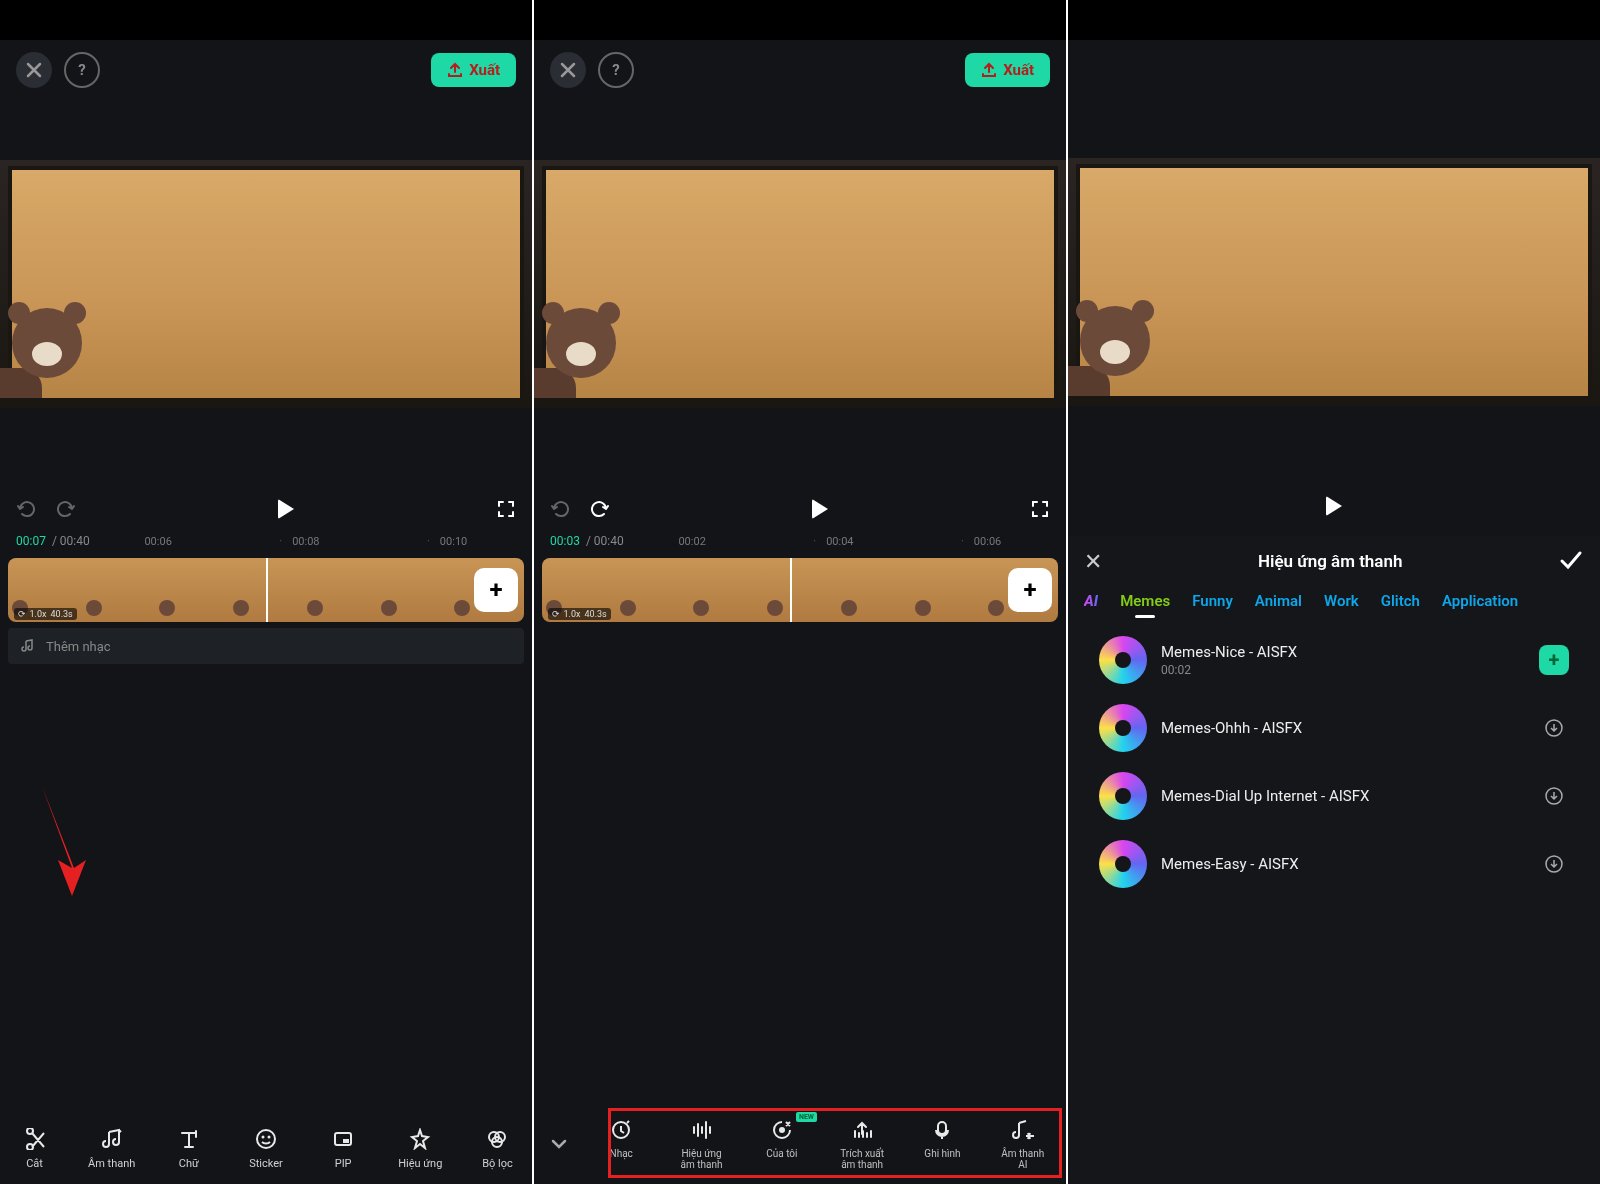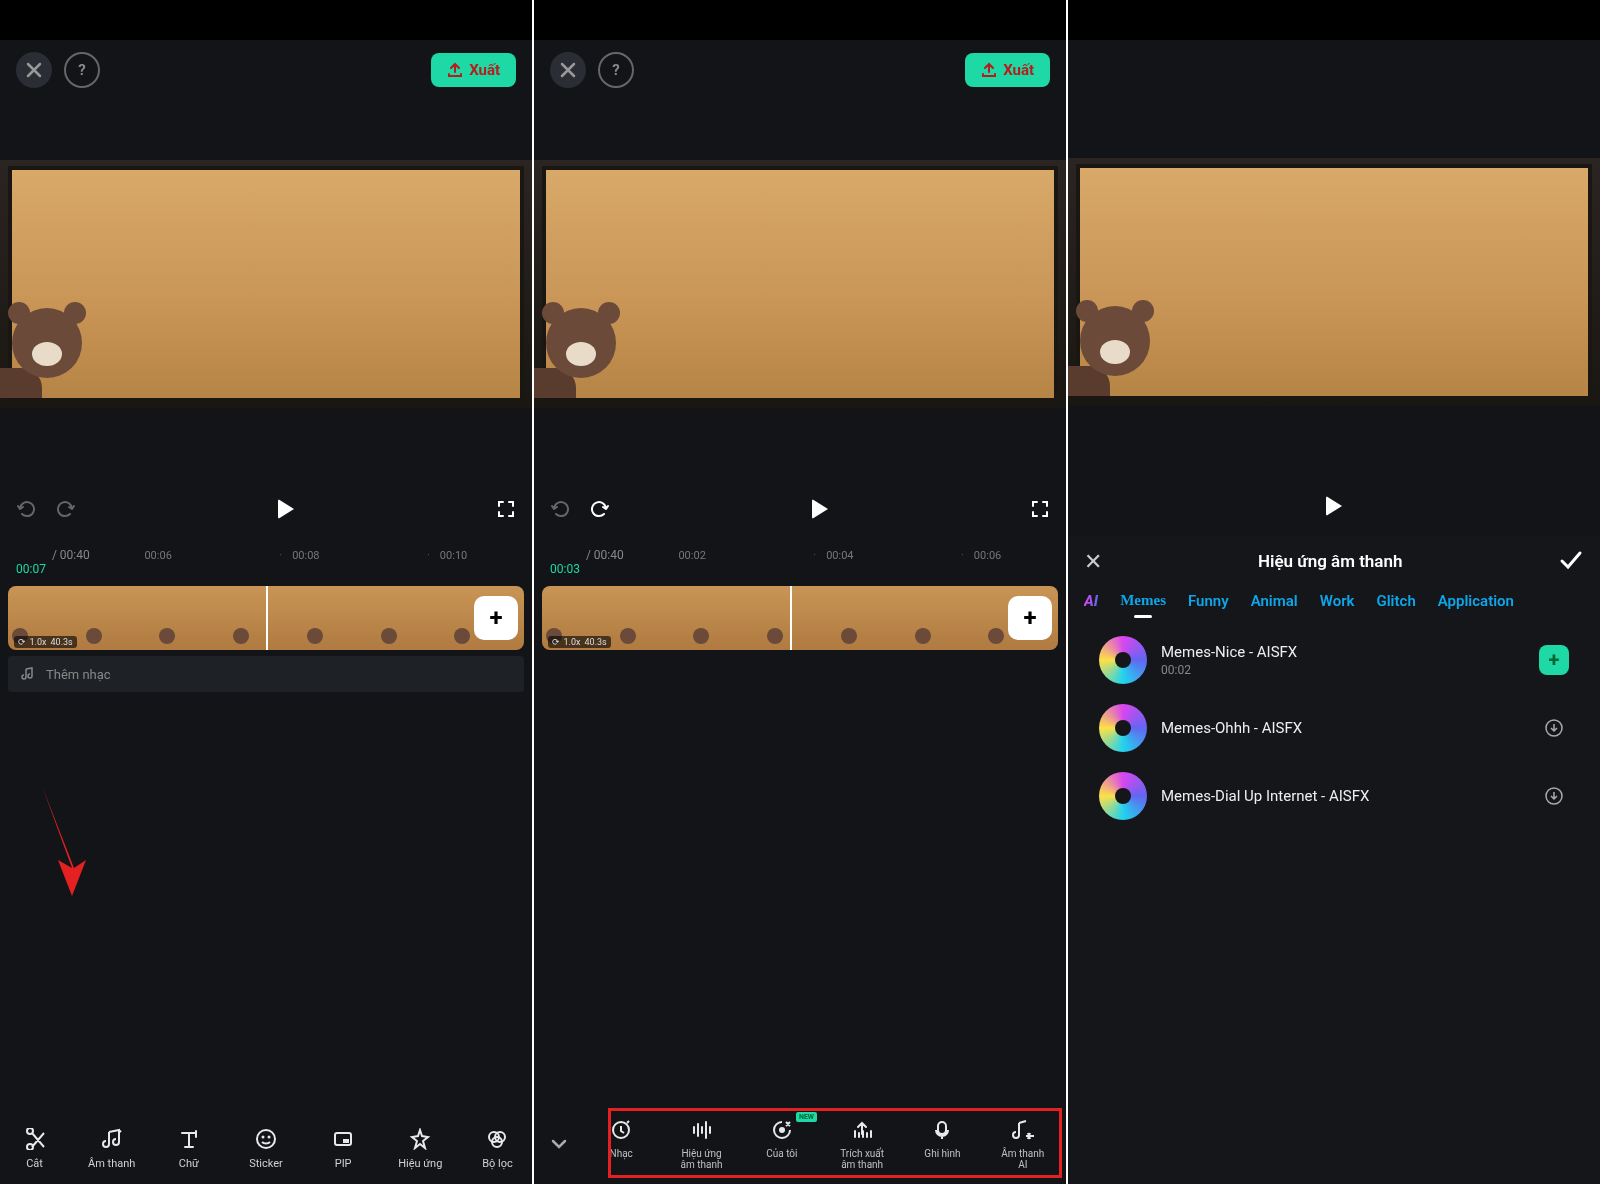--- a/index.html
+++ b/index.html
@@ -20,21 +20,21 @@
 .bear-ear.l { left: 16px; bottom: 74px; }
 .bear-ear.r { left: 72px; bottom: 74px; }
 .bear-muzzle { position: absolute; left: 40px; bottom: 32px; width: 30px; height: 24px; background: #e8dcc8; border-radius: 50%; }
 .bear-body { position: absolute; left: -10px; bottom: 0; width: 60px; height: 30px; background: #5a3c2e; border-radius: 20px 20px 0 0; }
 .controls { display: flex; align-items: center; padding: 10px 16px; gap: 16px; margin-top: 80px; }
 .ctrl-icon { color: #666; cursor: pointer; display: flex; align-items: center; }
 .ctrl-icon.active { color: #fff; }
 .play-btn { flex: 1; display: flex; justify-content: center; }
 .play-triangle { width: 0; height: 0; border-left: 16px solid #fff; border-top: 10px solid transparent; border-bottom: 10px solid transparent; cursor: pointer; border-radius: 2px; }
 .time-row { display: flex; align-items: center; padding: 4px 16px; gap: 6px; font-size: 12px; }
-.time-current { color: #1ed8a5; margin-top: 28px; }
+.time-current { color: #1ed8a5; }
 .time-total { color: #888; }
 .time-marks { flex: 1; display: flex; justify-content: space-around; color: #777; font-size: 11px; }
 .time-marks span::before { content: "·"; margin: 0 10px; color: #555; }
 .time-marks span:first-child::before { content: ""; margin: 0; }
 .timeline { position: relative; margin: 6px 8px 0; height: 64px; background: #1a1c20; border-radius: 8px; overflow: hidden; display: flex; }
 .thumb { flex: 1; background: linear-gradient(180deg, #c89556 0%, #b07a40 100%); position: relative; min-width: 0; }
 .thumb::after { content: ""; position: absolute; left: 4px; bottom: 6px; width: 16px; height: 16px; background: #6b4a3a; border-radius: 50%; }
 .badge { position: absolute; left: 6px; bottom: 2px; background: rgba(0,0,0,0.6); font-size: 9px; padding: 1px 4px; border-radius: 3px; display: flex; gap: 4px; z-index: 3;}
 .badge span { color: #ddd; }
 .add-thumb { position: absolute; right: 6px; top: 10px; width: 44px; height: 44px; background: #fff; border-radius: 10px; display: flex; align-items: center; justify-content: center; color: #000; font-size: 24px; font-weight: 700; cursor: pointer; z-index: 4; }
@@ -51,21 +51,21 @@
 .subtool-label { font-size: 10px; color: #c0c0c0; text-align: center; line-height: 1.1; white-space: pre-line; }
 .new-badge { position: absolute; top: -4px; right: 4px; background: #1ed8a5; color: #063; font-size: 7px; font-weight: 700; padding: 1px 3px; border-radius: 2px; }
 .arrow { position: absolute; pointer-events: none; }
 .sfx-panel { background: #14161a; display: flex; flex-direction: column; flex: 1; margin-top: 10px; }
 .sfx-header { display: flex; align-items: center; padding: 12px 16px; }
 .sfx-title { flex: 1; text-align: center; font-size: 17px; font-weight: 600; }
 .sfx-close { color: #ccc; cursor: pointer; font-size: 22px; }
 .sfx-check { color: #fff; cursor: pointer; }
 .sfx-tabs { display: flex; gap: 22px; padding: 6px 16px 0; overflow: hidden; }
 .sfx-tab { font-size: 15px; font-weight: 600; color: #0ea5e9; cursor: pointer; padding-bottom: 8px; position: relative; white-space: nowrap; }
-.sfx-tab.active { color: #0ea5e9; font-family: Liberation Serif, serif; }
+.sfx-tab.active { color: #84cc16; }
 .sfx-tab.active::after { content: ""; position: absolute; left: 30%; right: 30%; bottom: 0; height: 3px; background: #fff; border-radius: 2px; }
 .sfx-tab.ai { font-style: italic; background: linear-gradient(90deg, #d946ef, #6366f1); -webkit-background-clip: text; background-clip: text; color: transparent; font-weight: 800; }
 .sfx-list { flex: 1; overflow-y: auto; padding: 8px 31px; }
 .sfx-item { display: flex; align-items: center; gap: 14px; padding: 10px 0; cursor: pointer; }
 .disc { width: 48px; height: 48px; border-radius: 50%; background: conic-gradient(#d946ef, #6366f1, #22d3ee, #fde047, #d946ef); position: relative; flex-shrink: 0; }
 .disc::after { content: ""; position: absolute; inset: 16px; background: #14161a; border-radius: 50%; }
 .sfx-info { flex: 1; min-width: 0; }
 .sfx-name { font-size: 15px; color: #eee; white-space: nowrap; overflow: hidden; text-overflow: ellipsis; }
 .sfx-dur { font-size: 12px; color: #888; margin-top: 2px; }
 .sfx-action { width: 30px; height: 30px; border-radius: 8px; display: flex; align-items: center; justify-content: center; color: #aaa; flex-shrink: 0; }
@@ -433,17 +433,29 @@
             <div class="sfx-info">
               <div class="sfx-name">Memes-Dial Up Internet - AISFX</div>
             </div>
             <div class="sfx-action">
               <svg width="20" height="20" viewBox="0 0 20 20">
                 <circle cx="10" cy="10" r="8" stroke="currentColor" stroke-width="1.5" fill="none"></circle>
                 <path d="M10 6v6M7 10l3 3 3-3" stroke="currentColor" stroke-width="1.5" fill="none"></path>
               </svg>
             </div>
           </div>
+          <div class="sfx-item">
+            <div class="disc"></div>
+            <div class="sfx-info">
+              <div class="sfx-name">Memes-Easy - AISFX</div>
+            </div>
+            <div class="sfx-action">
+              <svg width="20" height="20" viewBox="0 0 20 20">
+                <circle cx="10" cy="10" r="8" stroke="currentColor" stroke-width="1.5" fill="none"></circle>
+                <path d="M10 6v6M7 10l3 3 3-3" stroke="currentColor" stroke-width="1.5" fill="none"></path>
+              </svg>
+            </div>
+          </div>
         </div>
   </div>
 </div>
 
 </div>
 
 </body></html>

